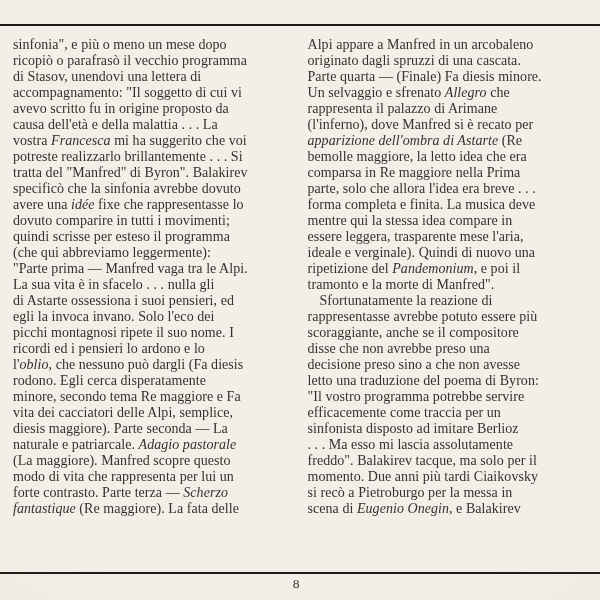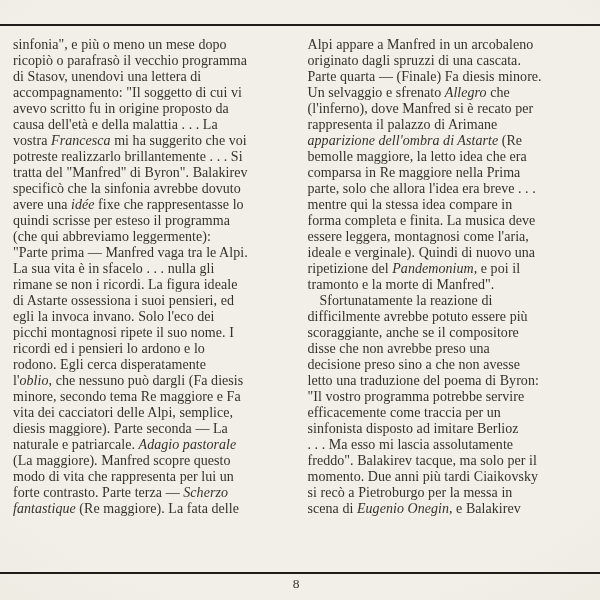--- a/index.html
+++ b/index.html
@@ -75,59 +75,59 @@
         <div class="line">ricopiò o parafrasò il vecchio programma</div>
         <div class="line">di Stasov, unendovi una lettera di</div>
         <div class="line">accompagnamento: "Il soggetto di cui vi</div>
         <div class="line">avevo scritto fu in origine proposto da</div>
         <div class="line">causa dell'età e della malattia . . .  La</div>
         <div class="line">vostra <i>Francesca</i> mi ha suggerito che voi</div>
         <div class="line">potreste realizzarlo brillantemente . . .  Si</div>
         <div class="line">tratta del "Manfred" di Byron". Balakirev</div>
         <div class="line">specificò che la sinfonia avrebbe dovuto</div>
         <div class="line">avere una <i>idée</i> fixe che rappresentasse lo</div>
+        <div class="line">dovuto comparire in tutti i movimenti;</div>
         <div class="line">quindi scrisse per esteso il programma</div>
         <div class="line">(che qui abbreviamo leggermente):</div>
         <div class="line">"Parte prima — Manfred vaga tra le Alpi.</div>
         <div class="line">La sua vita è in sfacelo . . .  nulla gli</div>
-        <div class="line">rimane se non i ricordi. La figura ideale</div>
         <div class="line">di Astarte ossessiona i suoi pensieri, ed</div>
         <div class="line">egli la invoca invano. Solo l'eco dei</div>
         <div class="line">picchi montagnosi ripete il suo nome. I</div>
         <div class="line">ricordi ed i pensieri lo ardono e lo</div>
+        <div class="line">l'<i>oblio</i>, che nessuno può dargli (Fa diesis</div>
         <div class="line">rodono. Egli cerca disperatamente</div>
-        <div class="line">l'<i>oblio</i>, che nessuno può dargli (Fa diesis</div>
         <div class="line">minore, secondo tema Re maggiore e Fa</div>
         <div class="line">vita dei cacciatori delle Alpi, semplice,</div>
         <div class="line">diesis maggiore). Parte seconda — La</div>
         <div class="line">naturale e patriarcale. <i>Adagio pastorale</i></div>
         <div class="line">(La maggiore). Manfred scopre questo</div>
         <div class="line">modo di vita che rappresenta per lui un</div>
         <div class="line">forte contrasto. Parte terza — <i>Scherzo</i></div>
         <div class="line"><i>fantastique</i> (Re maggiore). La fata delle</div>
       </div>
     <div class="col" id="col-right">
         <div class="line">Alpi appare a Manfred in un arcobaleno</div>
         <div class="line">originato dagli spruzzi di una cascata.</div>
         <div class="line">Parte quarta — (Finale) Fa diesis minore.</div>
         <div class="line">Un selvaggio e sfrenato <i>Allegro</i> che</div>
+        <div class="line">rappresenta il palazzo di Arimane</div>
         <div class="line">(l'inferno), dove Manfred si è recato per</div>
-        <div class="line">rappresenta il palazzo di Arimane</div>
         <div class="line"><i>apparizione dell'ombra di Astarte</i> (Re</div>
         <div class="line">bemolle maggiore, la letto idea che era</div>
         <div class="line">comparsa in Re maggiore nella Prima</div>
         <div class="line">parte, solo che allora l'idea era breve . . .</div>
+        <div class="line">forma completa e finita. La musica deve</div>
         <div class="line">mentre qui la stessa idea compare in</div>
-        <div class="line">forma completa e finita. La musica deve</div>
-        <div class="line">essere leggera, montagnosi come l'aria,</div>
+        <div class="line">essere leggera, trasparente mese l'aria,</div>
         <div class="line">ideale e verginale). Quindi di nuovo una</div>
         <div class="line">ripetizione del <i>Pandemonium</i>, e poi il</div>
         <div class="line">tramonto e la morte di Manfred".</div>
         <div class="line indent">Sfortunatamente la reazione di</div>
-        <div class="line">difficilmente avrebbe potuto essere più</div>
+        <div class="line">rappresentasse avrebbe potuto essere più</div>
         <div class="line">scoraggiante, anche se il compositore</div>
         <div class="line">disse che non avrebbe preso una</div>
         <div class="line">decisione preso sino a che non avesse</div>
         <div class="line">letto una traduzione del poema di Byron:</div>
         <div class="line">"Il vostro programma potrebbe servire</div>
         <div class="line">efficacemente come traccia per un</div>
         <div class="line">sinfonista disposto ad imitare Berlioz</div>
         <div class="line"> . . .  Ma esso mi lascia assolutamente</div>
         <div class="line">freddo". Balakirev tacque, ma solo per il</div>
         <div class="line">momento. Due anni più tardi Ciaikovsky</div>

